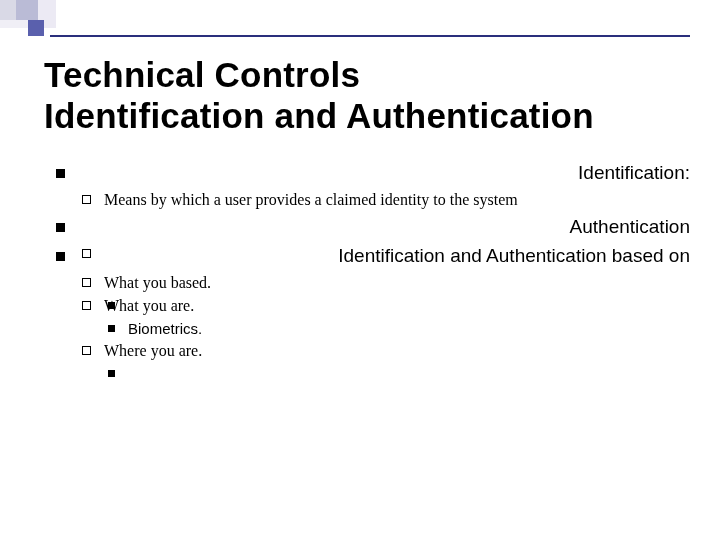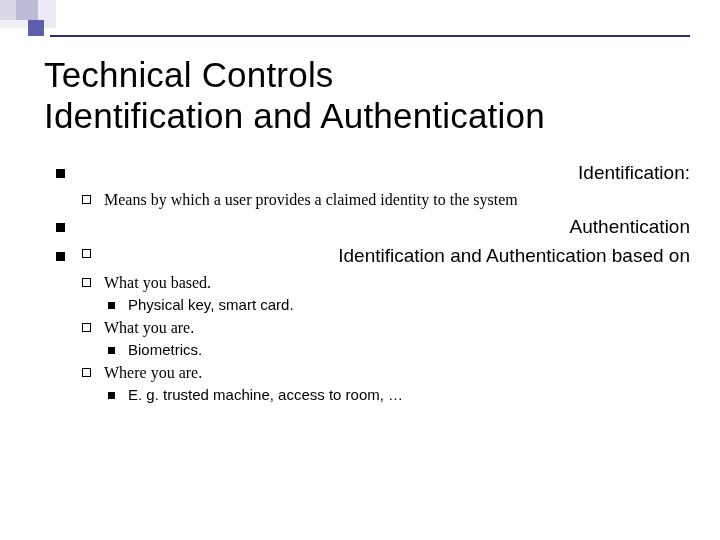--- a/index.html
+++ b/index.html
@@ -6,21 +6,21 @@
   html, body { width: 720px; height: 540px; background: #fff; font-family: Arial, Helvetica, sans-serif; color: #000; }
   .slide { position: relative; width: 720px; height: 540px; overflow: hidden; }
   .deco { position: absolute; }
   .deco.a { left: 0; top: 0; width: 16px; height: 20px; background: #d9d9e6; }
   .deco.b { left: 16px; top: 0; width: 22px; height: 20px; background: #babbd6; }
   .deco.c { left: 38px; top: 0; width: 18px; height: 20px; background: #eceaf4; }
   .deco.d { left: 0; top: 20px; width: 28px; height: 8px; background: #f0eff6; }
   .deco.e { left: 28px; top: 20px; width: 16px; height: 16px; background: #5a60ad; }
   .deco.f { left: 44px; top: 20px; width: 12px; height: 8px; background: #eceaf4; }
   .rule { position: absolute; left: 50px; right: 30px; top: 35px; height: 2px; background: #2a2f7c; }
-  .title { position: absolute; left: 44px; top: 54px; right: 30px; font-size: 35px; line-height: 1.18; font-weight: 400; letter-spacing: 0.2px; }
+  .title { position: absolute; left: 44px; top: 54px; right: 30px; font-size: 35px; line-height: 1.18; font-weight: 700; letter-spacing: 0.2px; }
   .body { position: absolute; left: 56px; top: 156px; right: 30px; font-size: 17px; line-height: 1.32; }
   .l1 { margin: 4px 0 4px 0; padding-left: 24px; position: relative; font-size: 19px; text-align: right; }
   .l2 { margin: 2px 0 2px 0; padding-left: 48px; position: relative; font-size: 16px; font-family: Liberation Serif, serif; }
   .l3 { margin: 2px 0 2px 0; padding-left: 72px; position: relative; font-size: 15px; }
   .bullet-sq { position: absolute; left: 0; top: 0.45em; width: 9px; height: 9px; background: #000; }
   .bullet-sq-sm { position: absolute; left: 52px; top: 0.45em; width: 7px; height: 7px; background: #000; }
   .bullet-open { position: absolute; left: 26px; top: 0.35em; width: 9px; height: 9px; border: 1.2px solid #000; background: #fff; }
 </style>
 </head>
 <body>
@@ -66,35 +66,33 @@
     <div class="l2">
       <span class="bullet-open"></span>
     </div>
 
     <div class="l2">
       <span class="bullet-open"></span>
       <span>What you based.</span>
     </div>
     <div class="l3">
       <span class="bullet-sq-sm"></span>
-      <span>Physical key, smart card.</span>
     </div>
 
     <div class="l2">
       <span class="bullet-open"></span>
       <span>What you are.</span>
     </div>
     <div class="l3">
       <span class="bullet-sq-sm"></span>
       <span>Biometrics.</span>
     </div>
 
     <div class="l2">
       <span class="bullet-open"></span>
       <span>Where you are.</span>
     </div>
     <div class="l3">
       <span class="bullet-sq-sm"></span>
-      <span>E. g. trusted machine, access to room, …</span>
     </div>
 
   </div>
 </div>
 
 </body></html>

